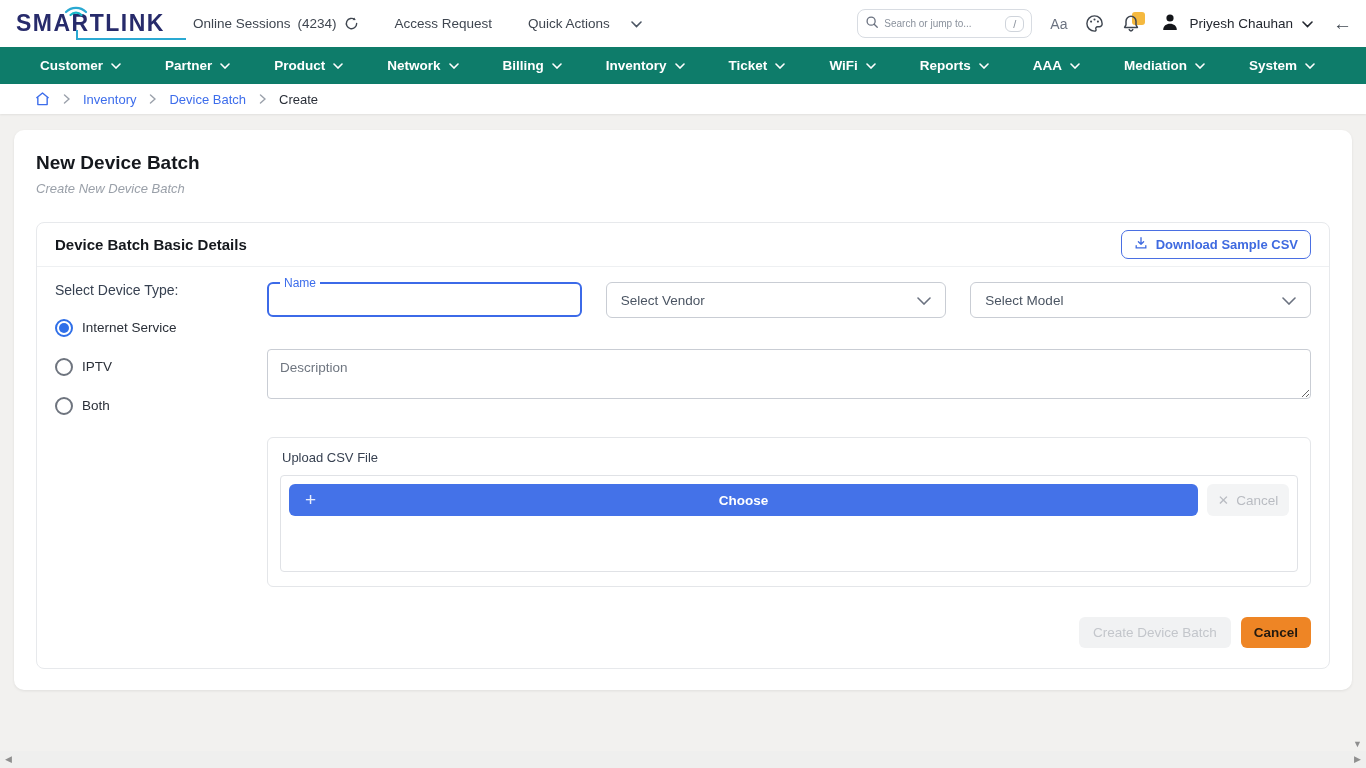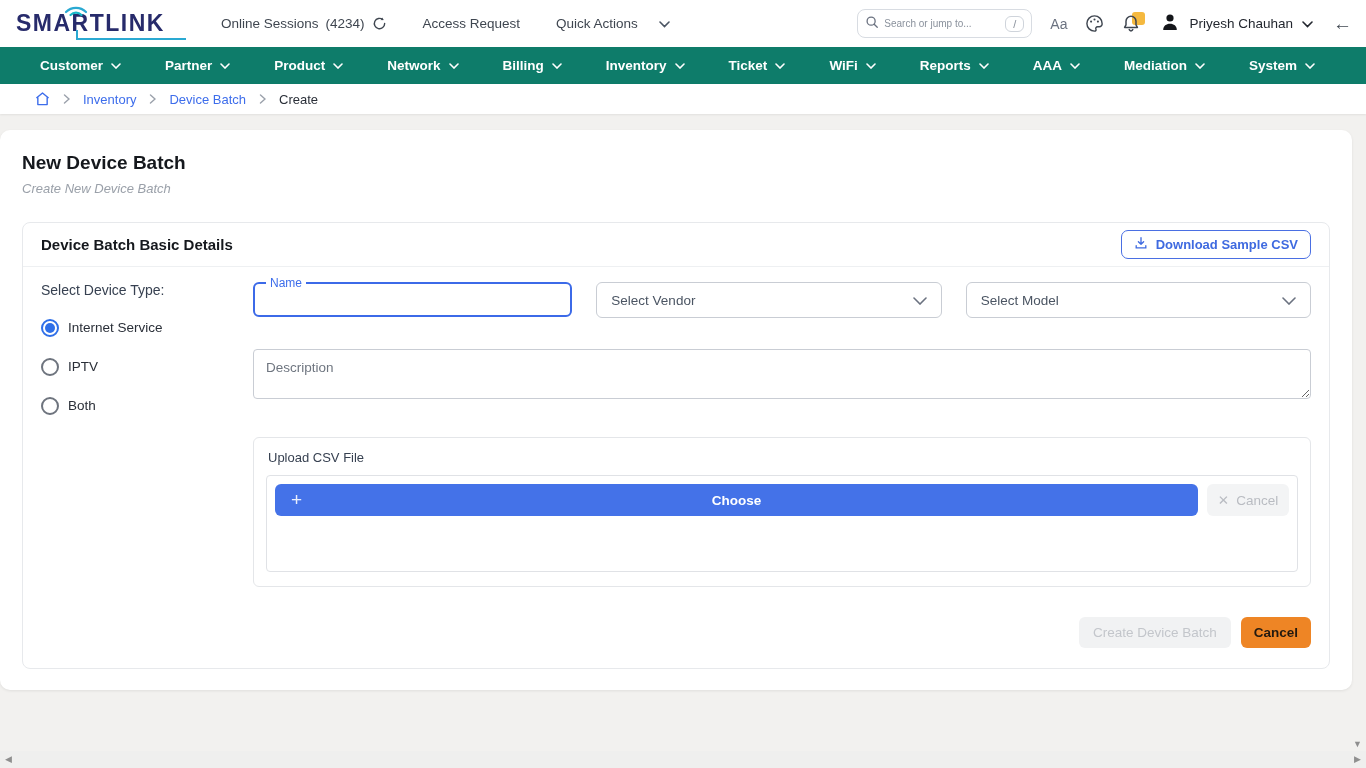--- a/index.html
+++ b/index.html
@@ -7,21 +7,21 @@
               font-family:"Liberation Sans","DejaVu Sans",sans-serif; color:#1f2430; }
 
   
   .topbar { height:47px; background:#ffffff; display:flex; align-items:center; padding:0 14px; }
   .logo { position:relative; display:flex; align-items:flex-end; cursor:pointer; margin-left:2px; }
   .logo-text { font-size:23px; font-weight:bold; letter-spacing:1.5px; color:#272b6b; line-height:1; }
   .logo-wifi { position:absolute; top:-9px; left:47px; }
   .logo-underline { position:absolute; bottom:-5px; left:60px; width:110px; height:2px; background:#2aa9d2; }
   .logo-underline:before { content:""; position:absolute; left:0; bottom:0; width:2px; height:10px; background:#2aa9d2; }
 
-  .topbar-center { display:flex; align-items:center; gap:36px; margin-left:56px; font-size:13.5px; color:#3f4650; }
+  .topbar-center { display:flex; align-items:center; gap:36px; margin-left:28px; font-size:13.5px; color:#3f4650; }
   .sessions { display:flex; align-items:center; gap:7px; cursor:pointer; }
   .toplink { cursor:pointer; }
   .menu-trigger { display:flex; align-items:center; gap:21px; cursor:pointer; }
 
   .topbar-right { margin-left:auto; display:flex; align-items:center; gap:18px; }
   .searchbox { width:175px; height:29px; border:1px solid #d8dce2; border-radius:8px; background:#fff;
                display:flex; align-items:center; padding:0 7px; gap:5px; }
   .searchbox input { border:none; outline:none; flex:1; min-width:0; font-size:10px; color:#3f4650;
                      font-family:inherit; background:transparent; }
   .searchbox input::placeholder { color:#8a919c; }
@@ -39,21 +39,21 @@
   .nav-item { display:flex; align-items:center; gap:8px; color:#fff; font-size:13.5px; font-weight:600; cursor:pointer; white-space:nowrap; }
 
   
   .crumbbar { height:30px; background:#fff; display:flex; align-items:center; padding-left:35px; gap:13px;
               box-shadow:0 1px 2px rgba(0,0,0,.07); position:relative; z-index:2; font-size:13px; }
   .crumb-link { color:#3d6deb; cursor:pointer; }
   .crumb-current { color:#2a2f38; }
   .crumb-sep { display:flex; align-items:center; }
 
   
-  .content { padding:16px 14px 0 0; }
+  .content { padding:16px 14px 0 14px; }
   .outer-card { background:#fff; border-radius:10px; box-shadow:0 1px 3px rgba(0,0,0,.08);
                 height:560px; padding:22px 22px; }
   .page-title { font-size:19px; font-weight:bold; color:#15181d; }
   .page-sub { font-size:13px; color:#9aa0a9; margin-top:7px;font-style:italic; }
 
   .inner-card { margin-top:26px; border:1px solid #e7e9ec; border-radius:8px; }
   .card-head { height:44px; display:flex; align-items:center; justify-content:space-between;
                padding:0 18px; border-bottom:1px solid #eef0f2; }
   .card-title { font-size:15px; font-weight:bold; color:#15181d; }
   .dl-btn { display:flex; align-items:center; gap:8px; border:1px solid #4a6fe3; color:#3f6ae0;

